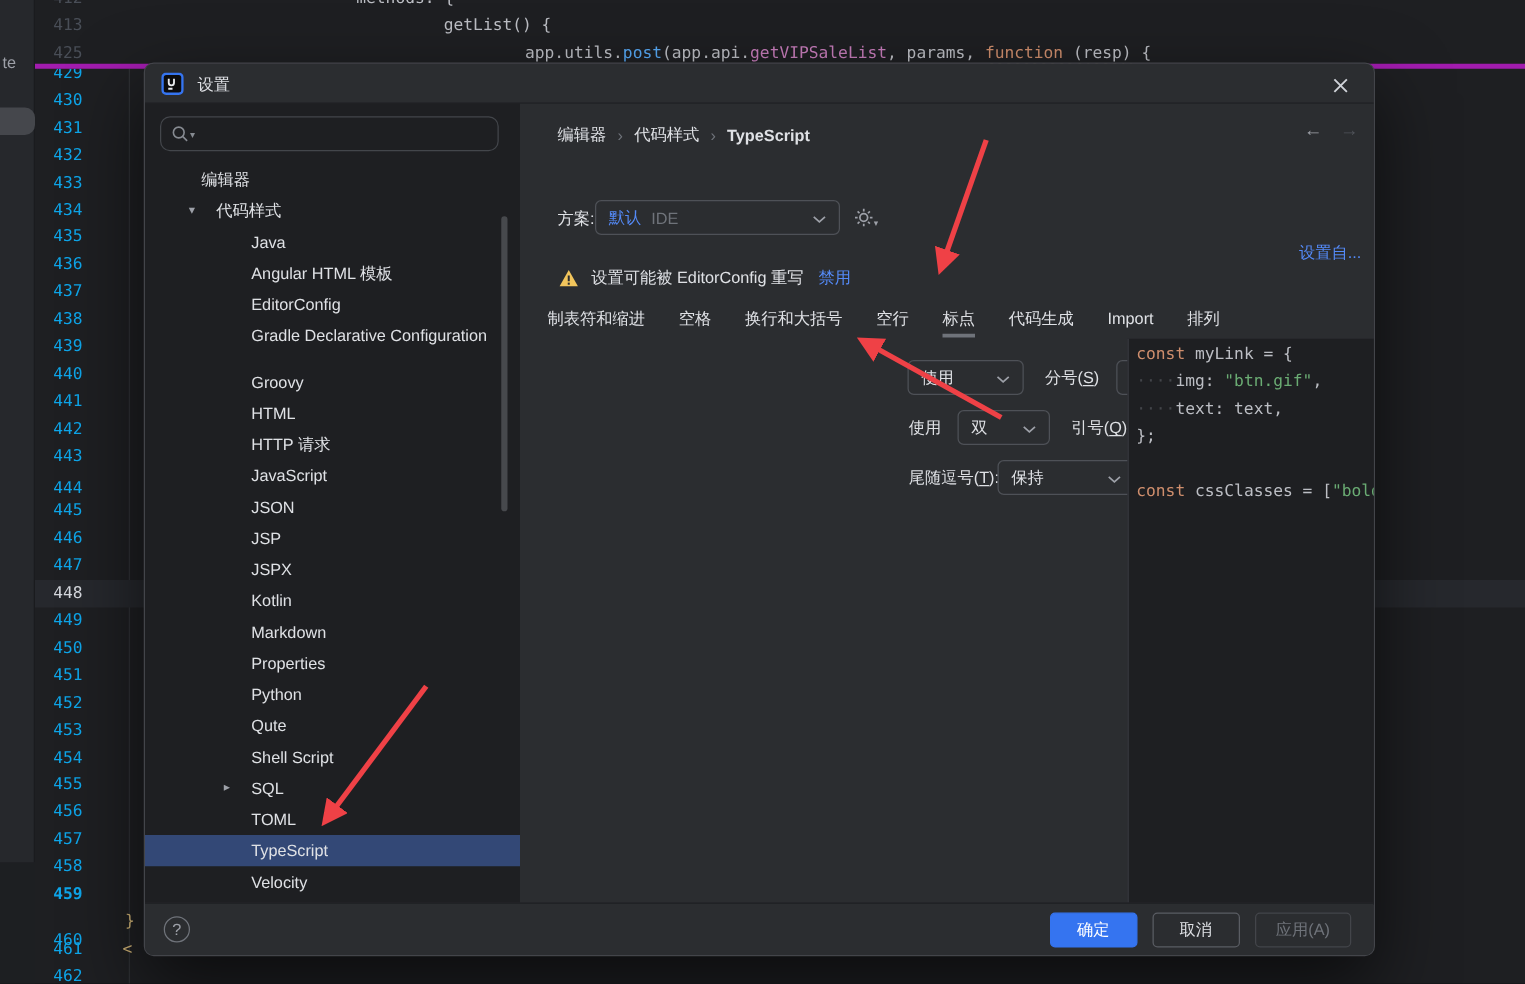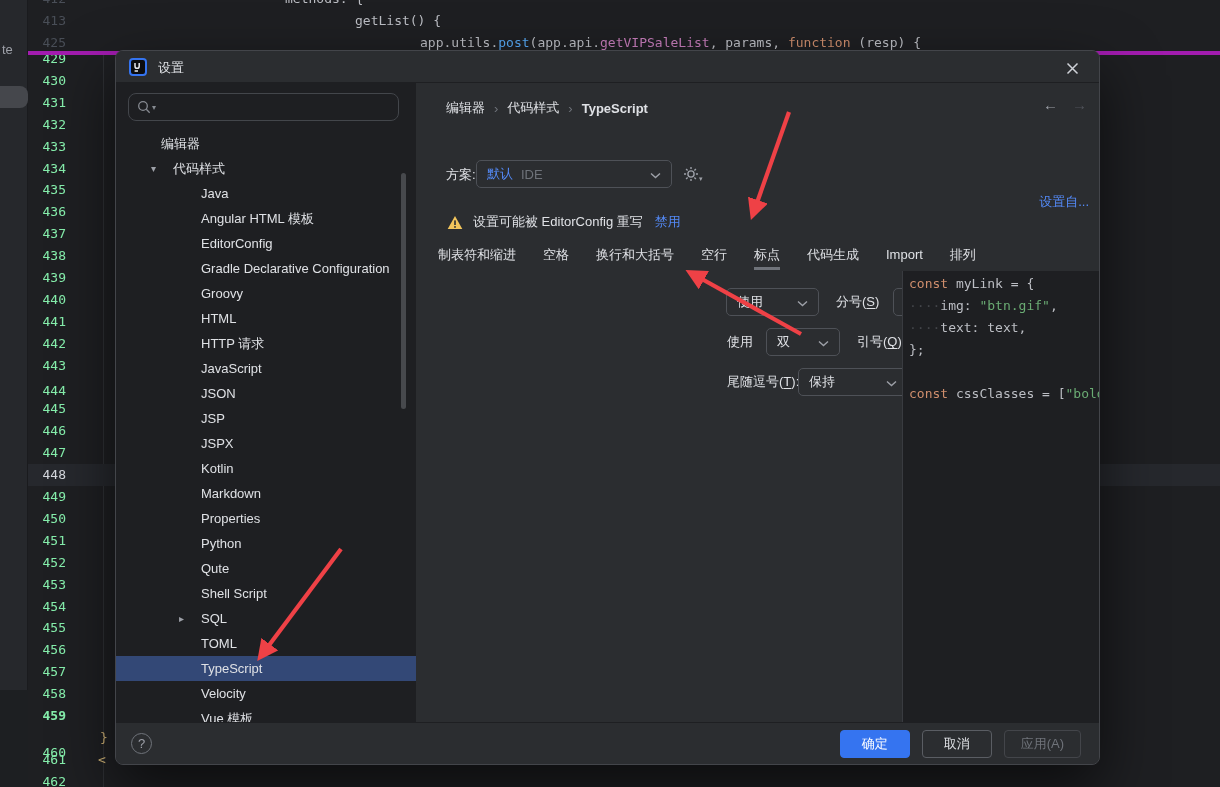--- a/index.html
+++ b/index.html
@@ -9,21 +9,21 @@
 
   
   #editor-layer { position:absolute; inset:0; z-index:0; }
   #tool-strip { position:absolute; left:0; top:0; width:28px; height:690px; background:#26282c; border-right:1px solid #1a1b1e; }
   #tool-strip-bottom { position:absolute; left:0; top:690px; width:28px; height:97px; background:#1d1f22; }
   #strip-label { position:absolute; left:2px; top:42px; color:#9da0a8; font-size:13px; }
   #strip-stub { position:absolute; left:-14px; top:86px; width:42px; height:22px; background:#45474c; border-radius:8px; }
   #indent-guide { position:absolute; left:103px; top:54px; width:1px; height:733px; background:#2e3034; }
   #current-line-band { position:absolute; left:28px; top:464px; width:1192px; height:22px; background:#26282d; }
   .gutter-num { position:absolute; left:28px; width:46px; text-align:right; padding-right:8px;
-                font-family:"DejaVu Sans Mono", monospace; font-size:13px; line-height:22px; height:22px; color:#86efac; }
+                font-family:"DejaVu Sans Mono", monospace; font-size:13px; line-height:22px; height:22px; color:#0ea5e9; }
   .gutter-num.current { color:#d5d8de; }
   .code-line-abs { position:absolute; font-family:"DejaVu Sans Mono", monospace; font-size:13px; line-height:22px; white-space:pre; }
   #sticky-panel { position:absolute; left:28px; top:0; width:1192px; height:55px; background:#1e1f22;
                   border-bottom:4px solid #a21caf; overflow:hidden; }
   .sticky-row { position:absolute; left:0; width:100%; height:22px; }
   .sticky-row .num { position:absolute; left:0; width:46px; text-align:right; padding-right:8px; color:#494e57;
                      font-family:"DejaVu Sans Mono", monospace; font-size:13px; line-height:22px; }
   .sticky-row .code { position:absolute; top:0; font-family:"DejaVu Sans Mono", monospace; font-size:13px; line-height:22px; white-space:pre; }
 
   .tk-kw{color:#cf8e6d} .tk-fg{color:#bcbec4} .tk-str{color:#6aab73} .tk-num{color:#2aacb8}
@@ -202,21 +202,21 @@
           </div>
           <div class="tree-row" style="padding-left: 85px;">
             <span>Angular HTML 模板</span>
           </div>
           <div class="tree-row" style="padding-left: 85px;">
             <span>EditorConfig</span>
           </div>
           <div class="tree-row" style="padding-left: 85px;">
             <span>Gradle Declarative Configuration</span>
           </div>
-          <div class="tree-row" style="padding-left: 85px;">
+          <div class="tree-row" style="padding-left: 85px; margin-top: 12px;">
             <span>Groovy</span>
           </div>
           <div class="tree-row" style="padding-left: 85px;">
             <span>HTML</span>
           </div>
           <div class="tree-row" style="padding-left: 85px;">
             <span>HTTP 请求</span>
           </div>
           <div class="tree-row" style="padding-left: 85px;">
             <span>JavaScript</span>

